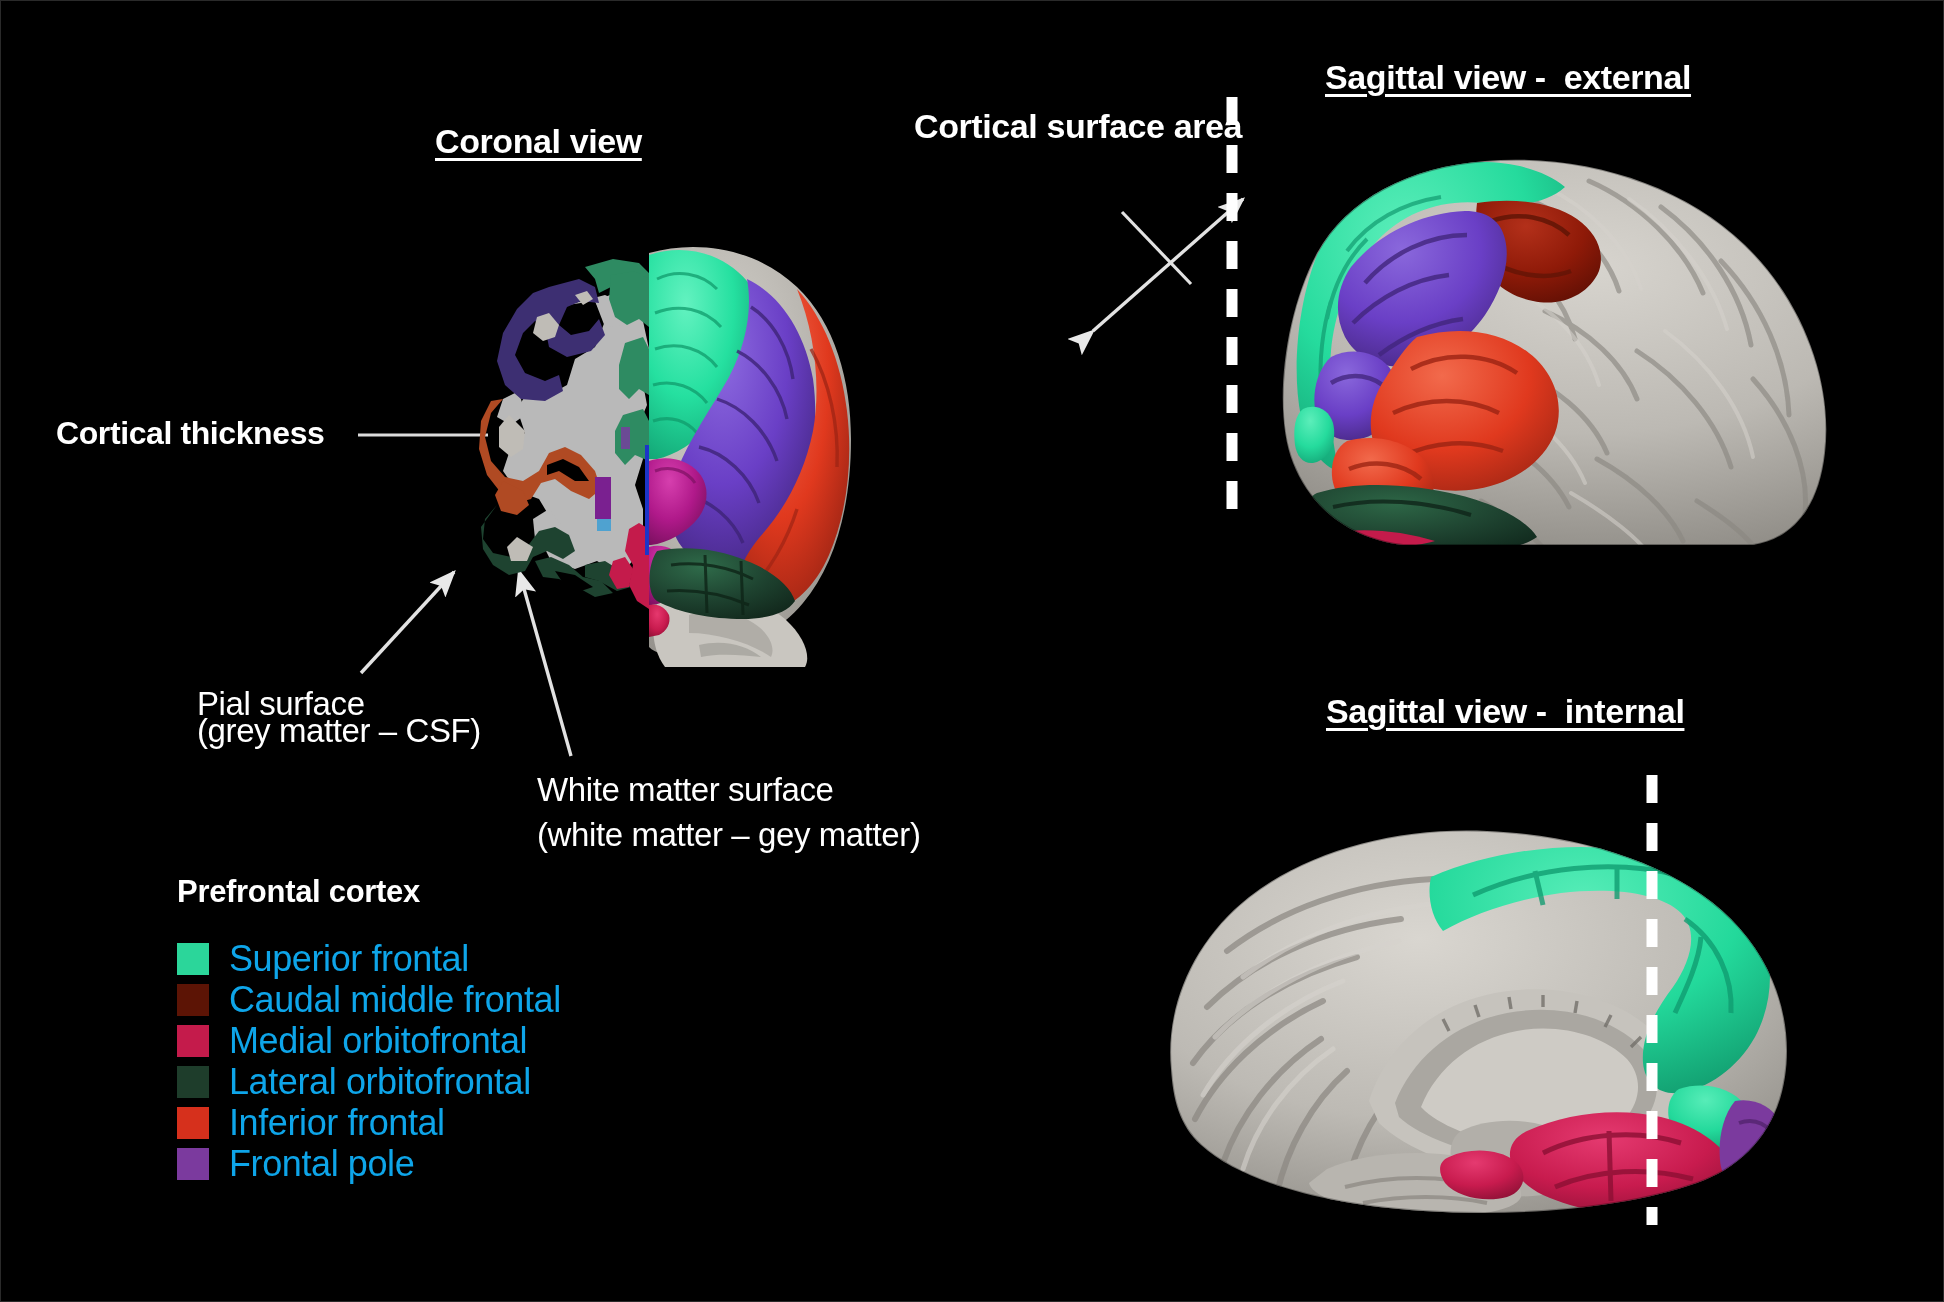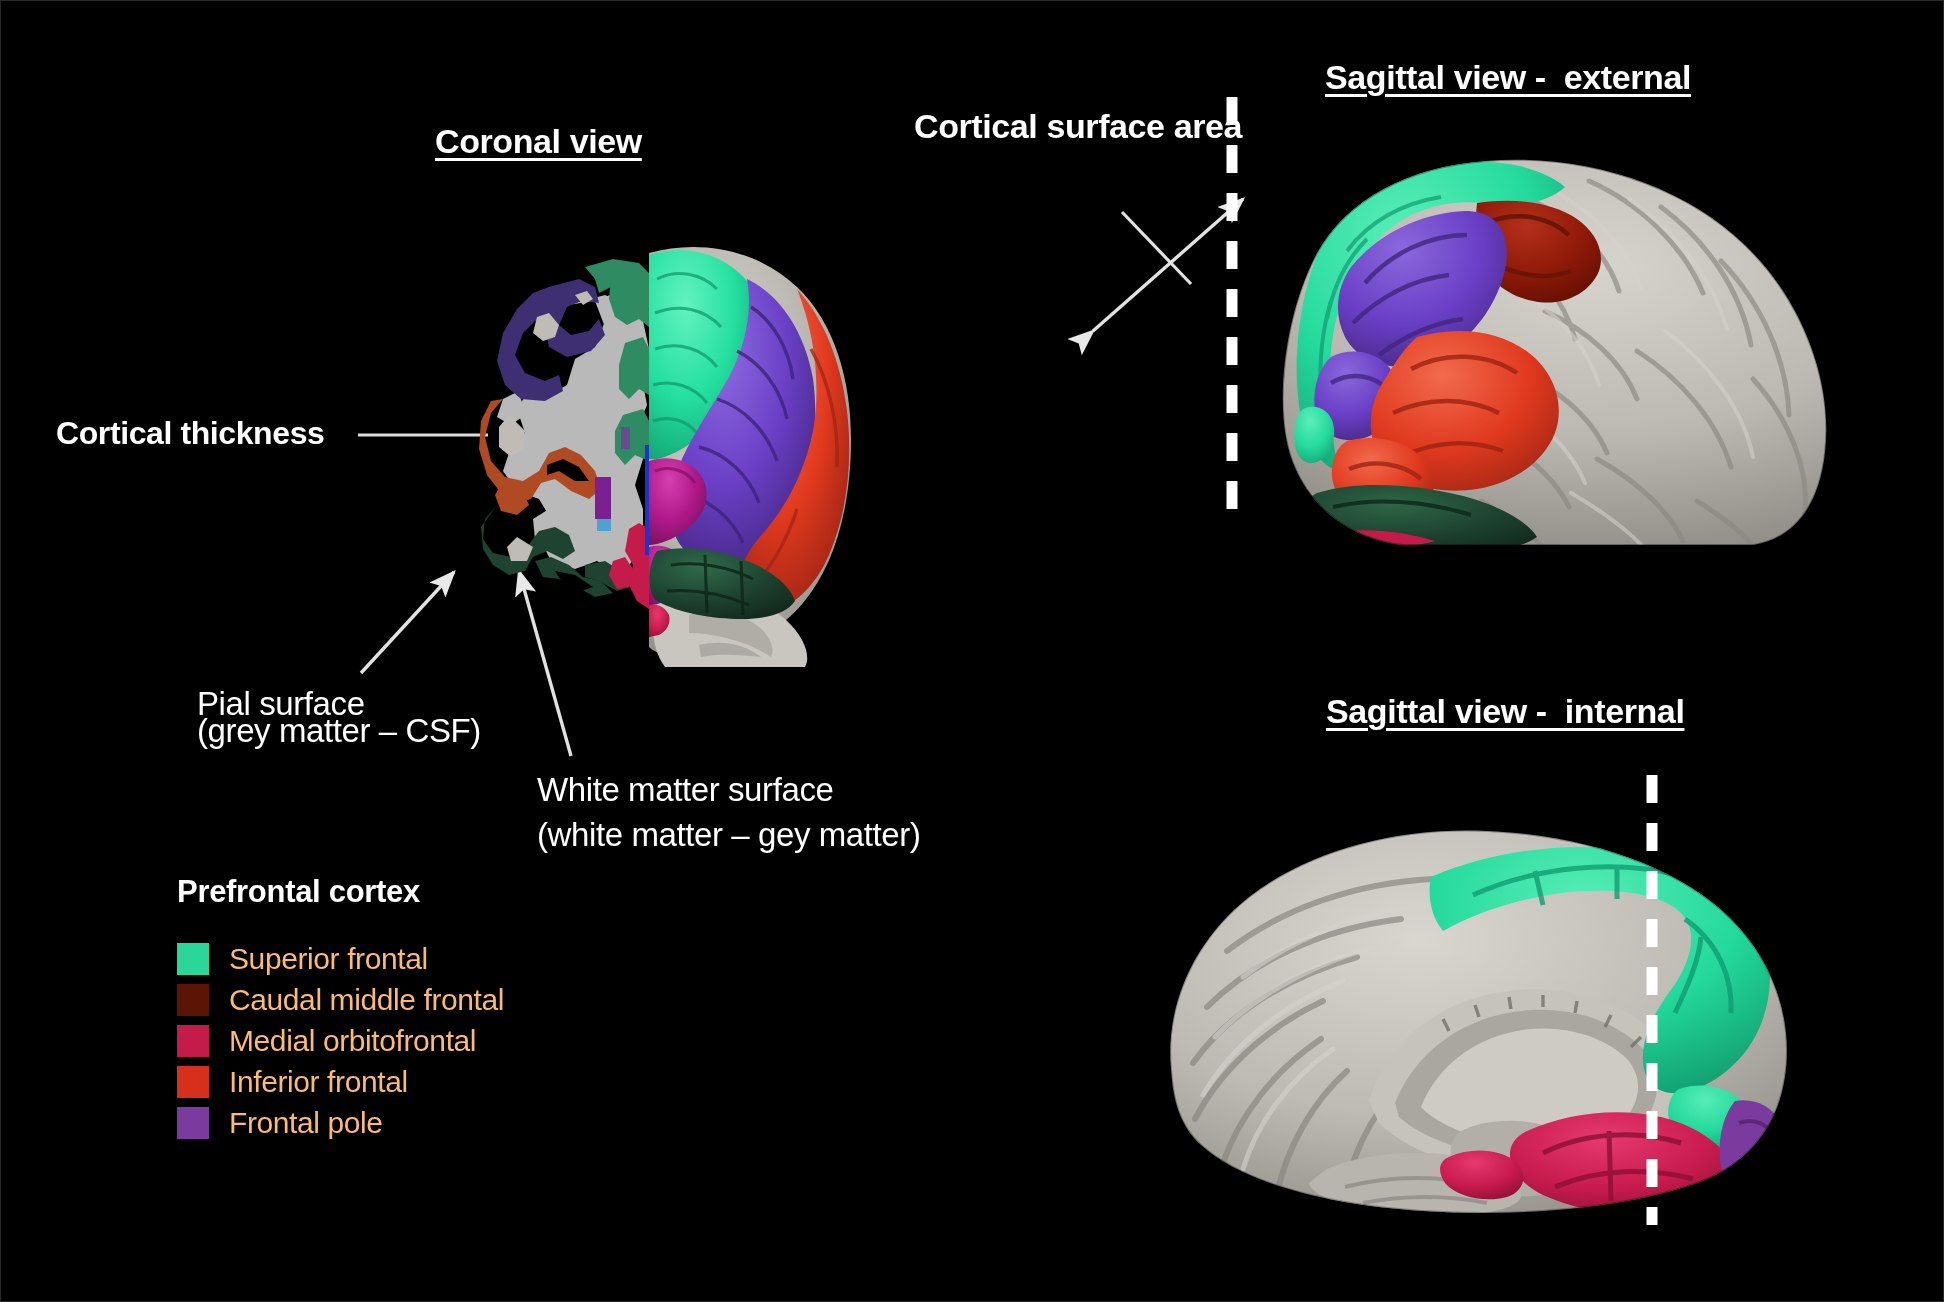--- a/index.html
+++ b/index.html
@@ -47,22 +47,22 @@
     align-items: center;
     height: 41px;
   }
   .legend-swatch {
     width: 32px;
     height: 32px;
     flex: 0 0 32px;
     margin-right: 20px;
   }
   .legend-label {
-    color: #fdba74;
-    font-size: 30px;
+    color: #0ea5e9;
+    font-size: 36px;
     font-weight: normal;
     letter-spacing: -0.4px;
     white-space: nowrap;
   }
 
   svg { display: block; overflow: visible; }
   .panel { position: absolute; }
 </style>
 </head>
 <body>
@@ -528,20 +528,24 @@
     </div>
     <div class="legend-row">
       <span class="legend-swatch" style="background: rgb(92, 20, 5);"></span>
       <span class="legend-label">Caudal middle frontal</span>
     </div>
     <div class="legend-row">
       <span class="legend-swatch" style="background: rgb(196, 27, 75);"></span>
       <span class="legend-label">Medial orbitofrontal</span>
     </div>
     <div class="legend-row">
+      <span class="legend-swatch" style="background: rgb(30, 61, 43);"></span>
+      <span class="legend-label">Lateral orbitofrontal</span>
+    </div>
+    <div class="legend-row">
       <span class="legend-swatch" style="background: rgb(214, 48, 28);"></span>
       <span class="legend-label">Inferior frontal</span>
     </div>
     <div class="legend-row">
       <span class="legend-swatch" style="background: rgb(123, 58, 158);"></span>
       <span class="legend-label">Frontal pole</span>
     </div>
   </div>
 
 </div>

